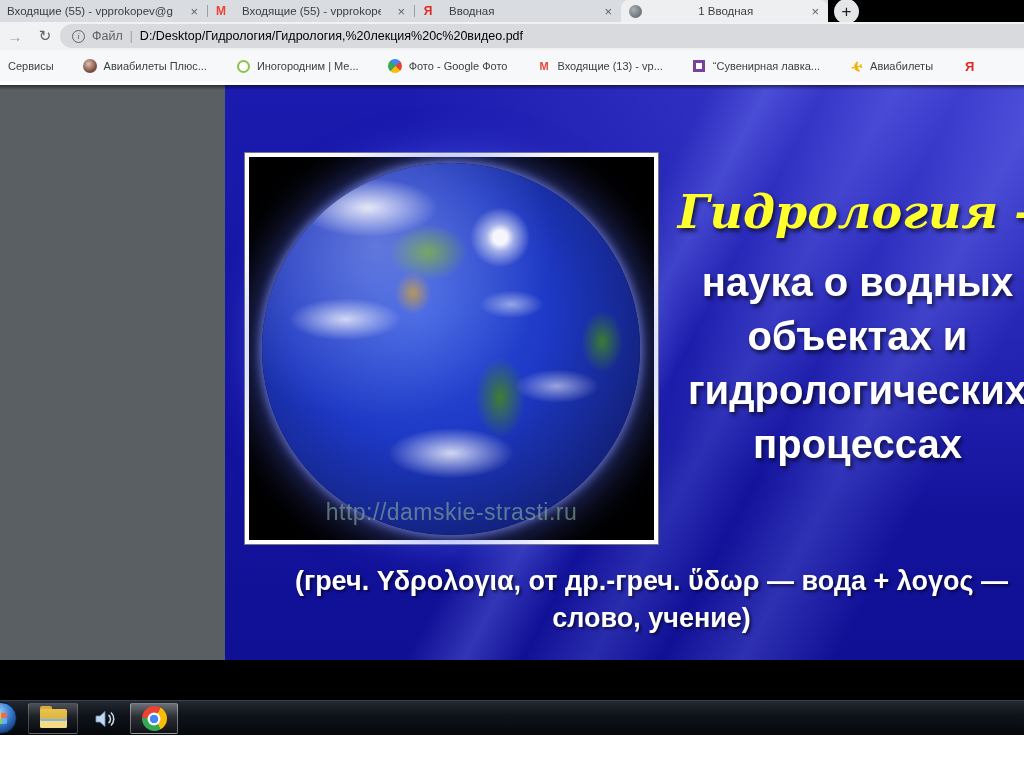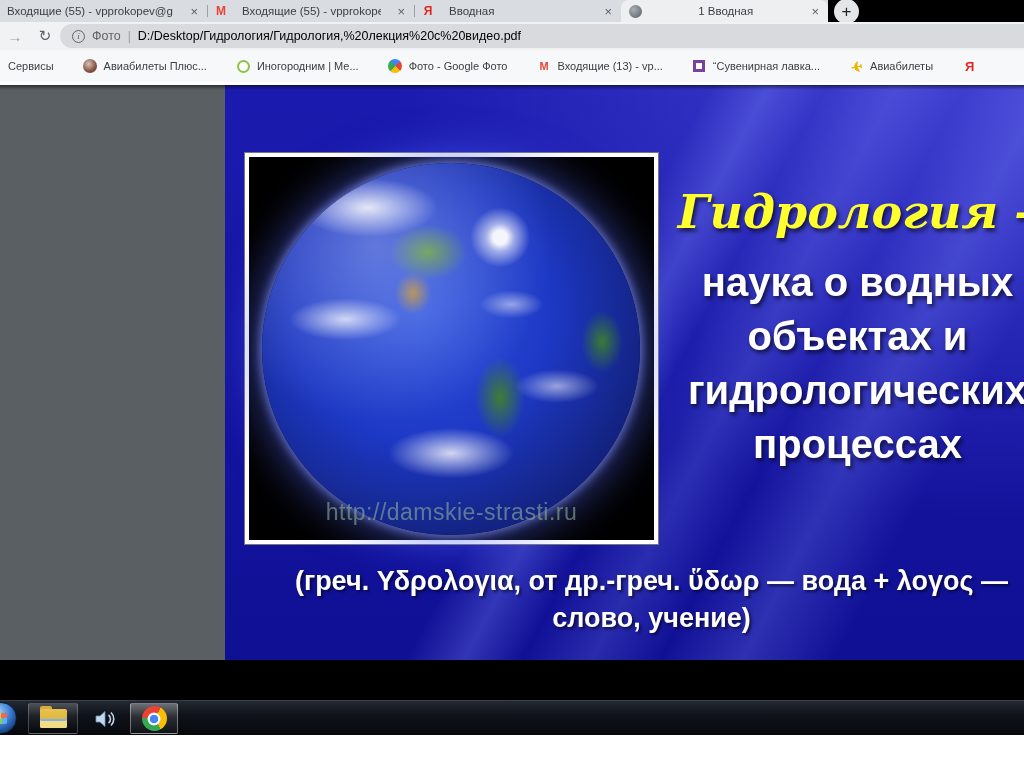--- a/index.html
+++ b/index.html
@@ -169,21 +169,21 @@
     </div>
   </div>
   <div class="newtab">+</div>
 </div>
 
 <div class="toolbar">
   <div class="nav-btn nav-forward">→</div>
   <div class="nav-btn nav-reload">↻</div>
   <div class="omnibox">
     <span class="info-badge">i</span>
-    <span class="scheme">Фото</span>
+    <span class="scheme">Файл</span>
     <span class="omni-sep">|</span>
     <span class="url">D:/Desktop/Гидрология/Гидрология,%20лекция%20с%20видео.pdf</span>
   </div>
 </div>
 
 <div class="bookmarks">
   <div class="bm">
     <span class="bm-label">Сервисы</span>
   </div>
   <div class="bm">

